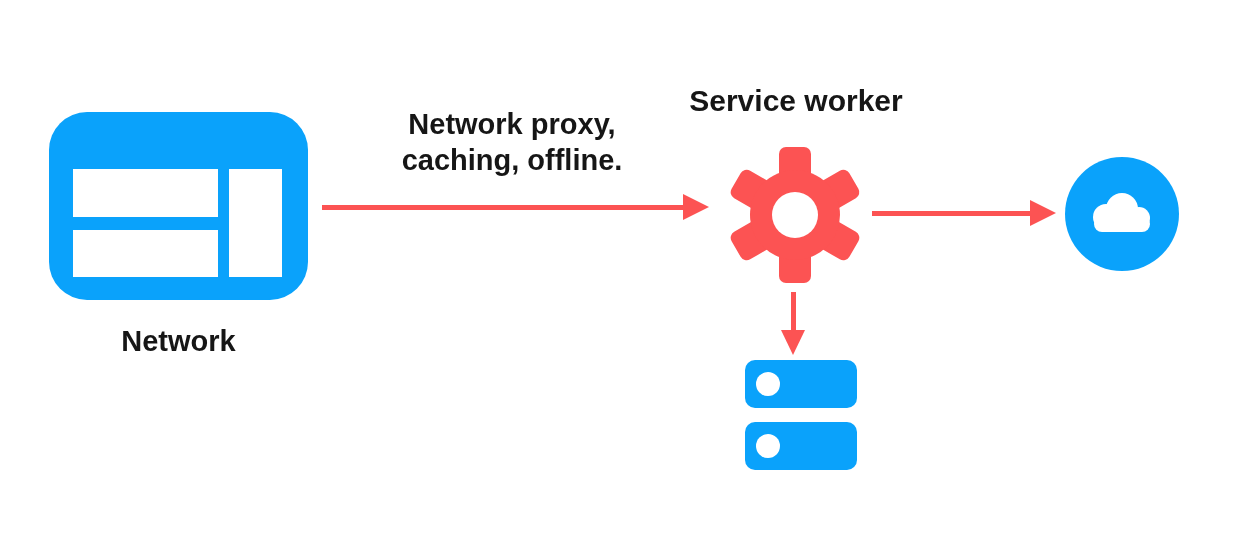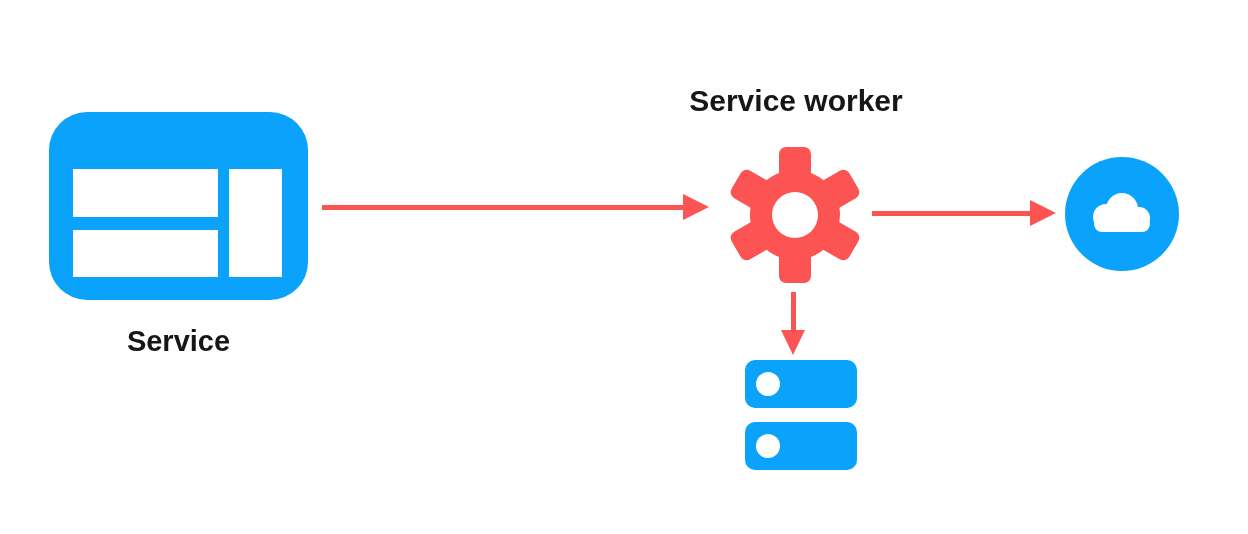--- a/index.html
+++ b/index.html
@@ -67,22 +67,26 @@
 </head>
 <body>
 
 <div class="canvas">
 
   <div class="icon-window">
     <div class="win-pane win-pane-top"></div>
     <div class="win-pane win-pane-bottom"></div>
     <div class="win-pane win-pane-side"></div>
   </div>
-  <div class="label window-label">Service</div>
+  <div class="label window-label">Network</div>
 
+  <div class="label edge-label">
+    <span class="line">Network proxy,</span>
+    <span class="line">caching, offline.</span>
+  </div>
 
   <div>
     <div class="arrow-line a1-line"></div>
     <div class="arrow-head head-right a1-head"></div>
   </div>
 
   <div class="label sw-title">Service worker</div>
 
   <div class="icon-gear">
     <svg width="136" height="136" viewBox="-68 -68 136 136" aria-hidden="true">

